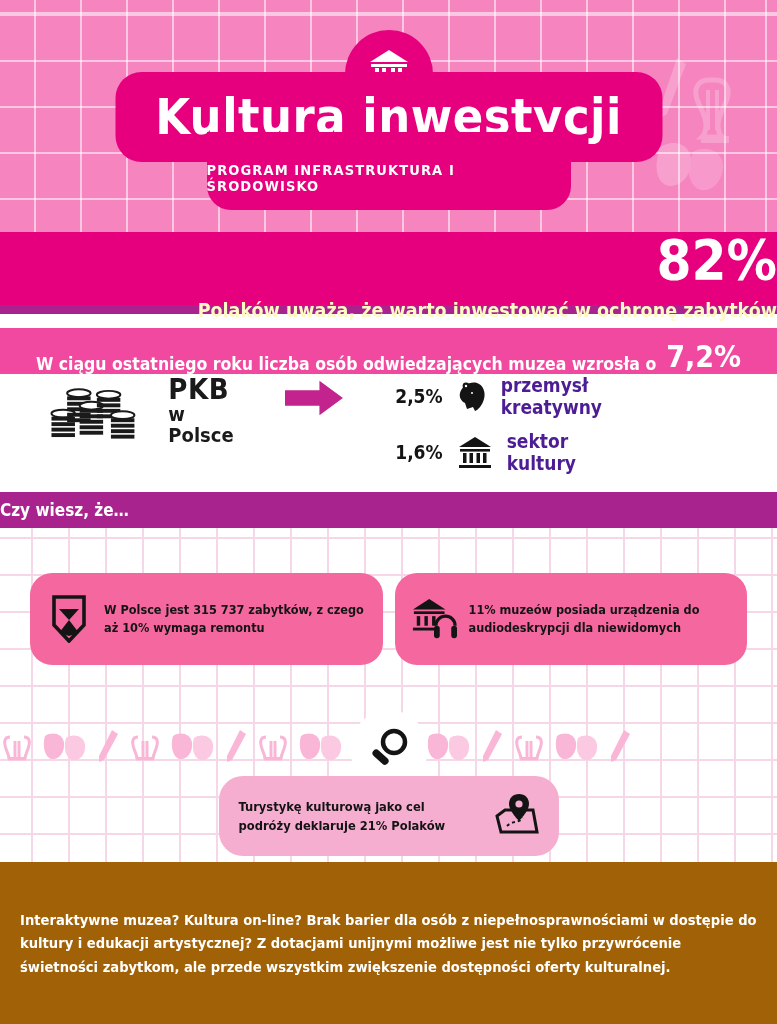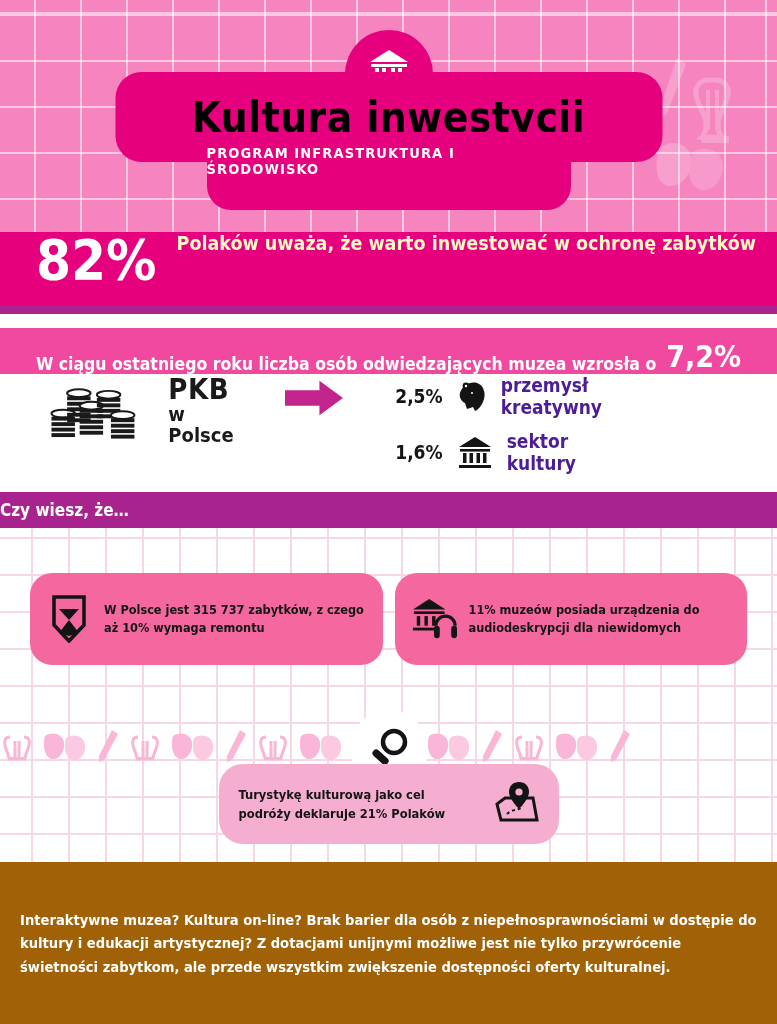--- a/index.html
+++ b/index.html
@@ -34,36 +34,36 @@
     border-radius:44px 44px 0 0;
     display:flex; align-items:center; justify-content:center;
     padding-top:6px;
   }
   .title-bar {
     position:absolute; left:50%; top:72px; transform:translateX(-50%);
     width:547px; height:90px; background:#e6007e; border-radius:26px;
     display:flex; align-items:center; justify-content:center;
   }
   .title-bar h1 {
-    color:#000000; font-size:42px; font-weight:700; letter-spacing:.5px;
+    color:#ffffff; font-size:50px; font-weight:700; letter-spacing:.5px;
     font-family:"DejaVu Sans Condensed","Liberation Sans",sans-serif;
   }
   .subtitle-bar {
     position:absolute; left:50%; top:132px; transform:translateX(-50%);
     width:364px; height:78px; background:#e6007e; border-radius:0 0 24px 24px;
-    display:flex; align-items:flex-end; justify-content:center; padding-bottom:33px;
+    display:flex; align-items:flex-end; justify-content:center; padding-bottom:16px;
   }
   .subtitle-bar span {
     color:#fff; font-size:14.5px; letter-spacing:1.1px; font-weight:600;
   }
 
   
   .band-82 {
     position:relative; width:777px; height:73px; background:#e6007e;
-    display:flex; align-items:flex-start; padding-left:36px; gap:20px;
+    display:flex; align-items:flex-end; padding-left:36px; gap:11px;flex-direction:column;
   }
   .band-82 .big { color:#fff; font-size:56px; font-weight:700; line-height:1; }
   .band-82 .txt { color:#fef9c3; font-size:19.5px; font-weight:600; }
   .rule-dark { width:777px; height:9px; background:#a8238e; }
   .gap-white { width:777px; height:14px; background:#fff; }
 
   
   .band-72 {
     width:777px; height:46px; background:#f1499f;
     display:flex; align-items:flex-end; justify-content:center; gap:10px;
@@ -116,21 +116,21 @@
     display:flex; align-items:center; overflow:hidden;
   }
   .strip svg { flex:0 0 auto; margin-right:8px; }
 
   .mag-circle {
     position:absolute; top:182px; left:50%; transform:translateX(-50%);
     width:78px; height:78px; background:#fff; border-radius:50%;
     display:flex; align-items:center; justify-content:center;
   }
   .card-wide {
-    position:absolute; top:236px; left:50%; transform:translateX(-50%);
+    position:absolute; top:248px; left:50%; transform:translateX(-50%);
     width:340px; background:#f5aed0; border-radius:24px;
     padding:16px 20px; display:flex; align-items:center; gap:14px;
   }
   .card-wide .txt { font-size:12.8px; line-height:1.5; color:#141414; font-weight:600; }
   .card-wide .ico { flex:0 0 auto; width:48px; height:48px; }
 
   
   .footer {
     position:absolute; bottom:0; left:0; width:777px; height:162px;
     background:#a16207; display:flex; align-items:center; padding:0 20px;

